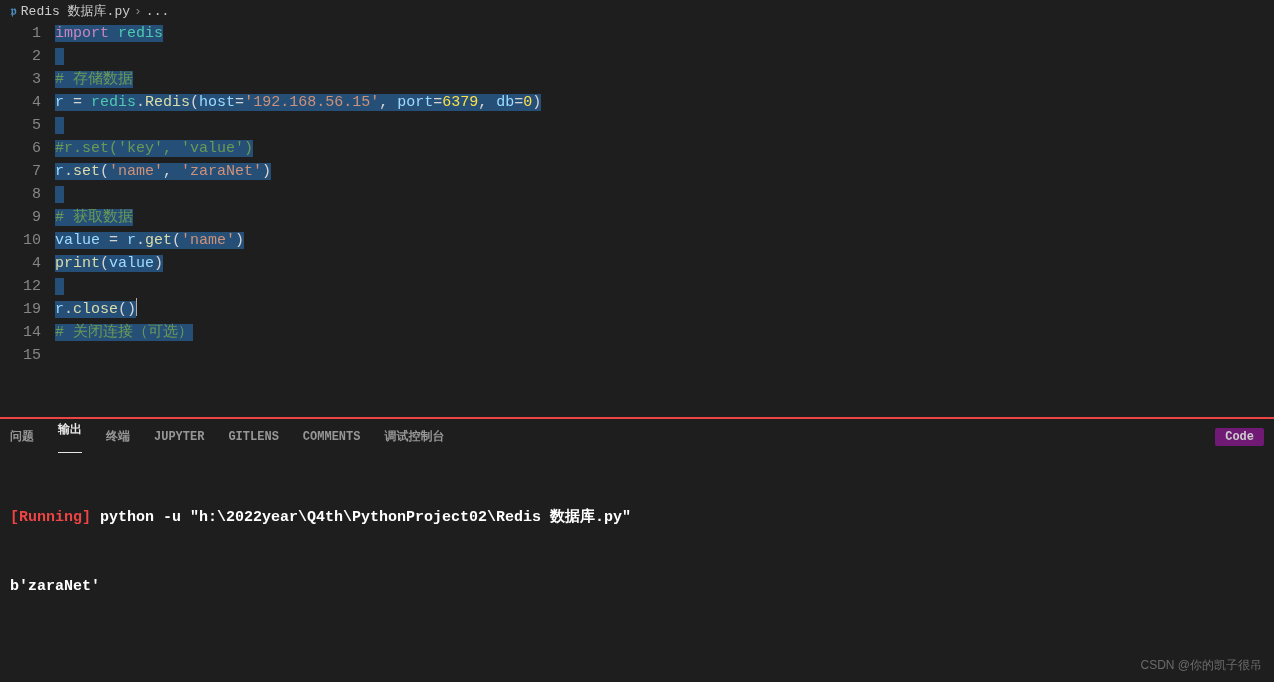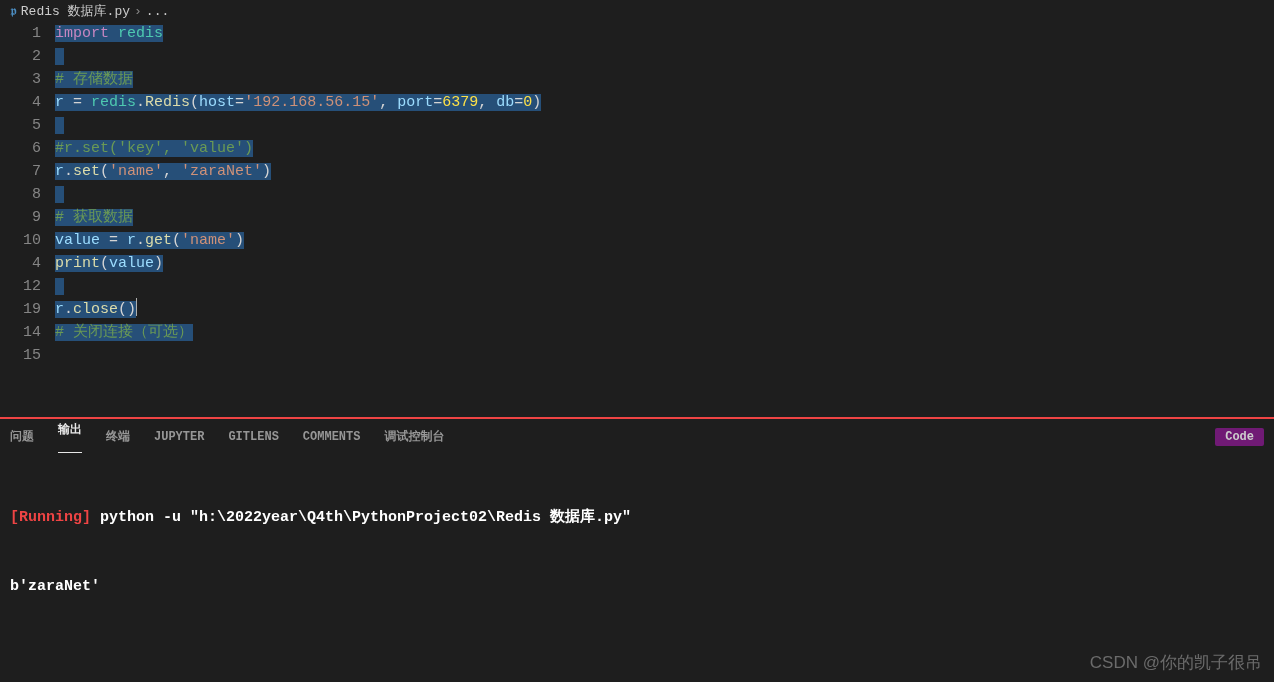--- a/index.html
+++ b/index.html
@@ -95,21 +95,21 @@
   width:1px;
   height:18px;
   background:#aeafad;
   vertical-align:-3px;
 }
 .watermark {
   position:absolute;
   bottom:8px;
   right:12px;
   color:#6b6b6b;
-  font-size:17px;
+  font-size:12px;
   font-family:"Microsoft YaHei",sans-serif;
 }
 </style>
 </head>
 <body>
 
 <div class="breadcrumb">
   <span class="pyicon">𝖕</span>
   <span>Redis 数据库.py</span>
   <span class="sep">›</span>

